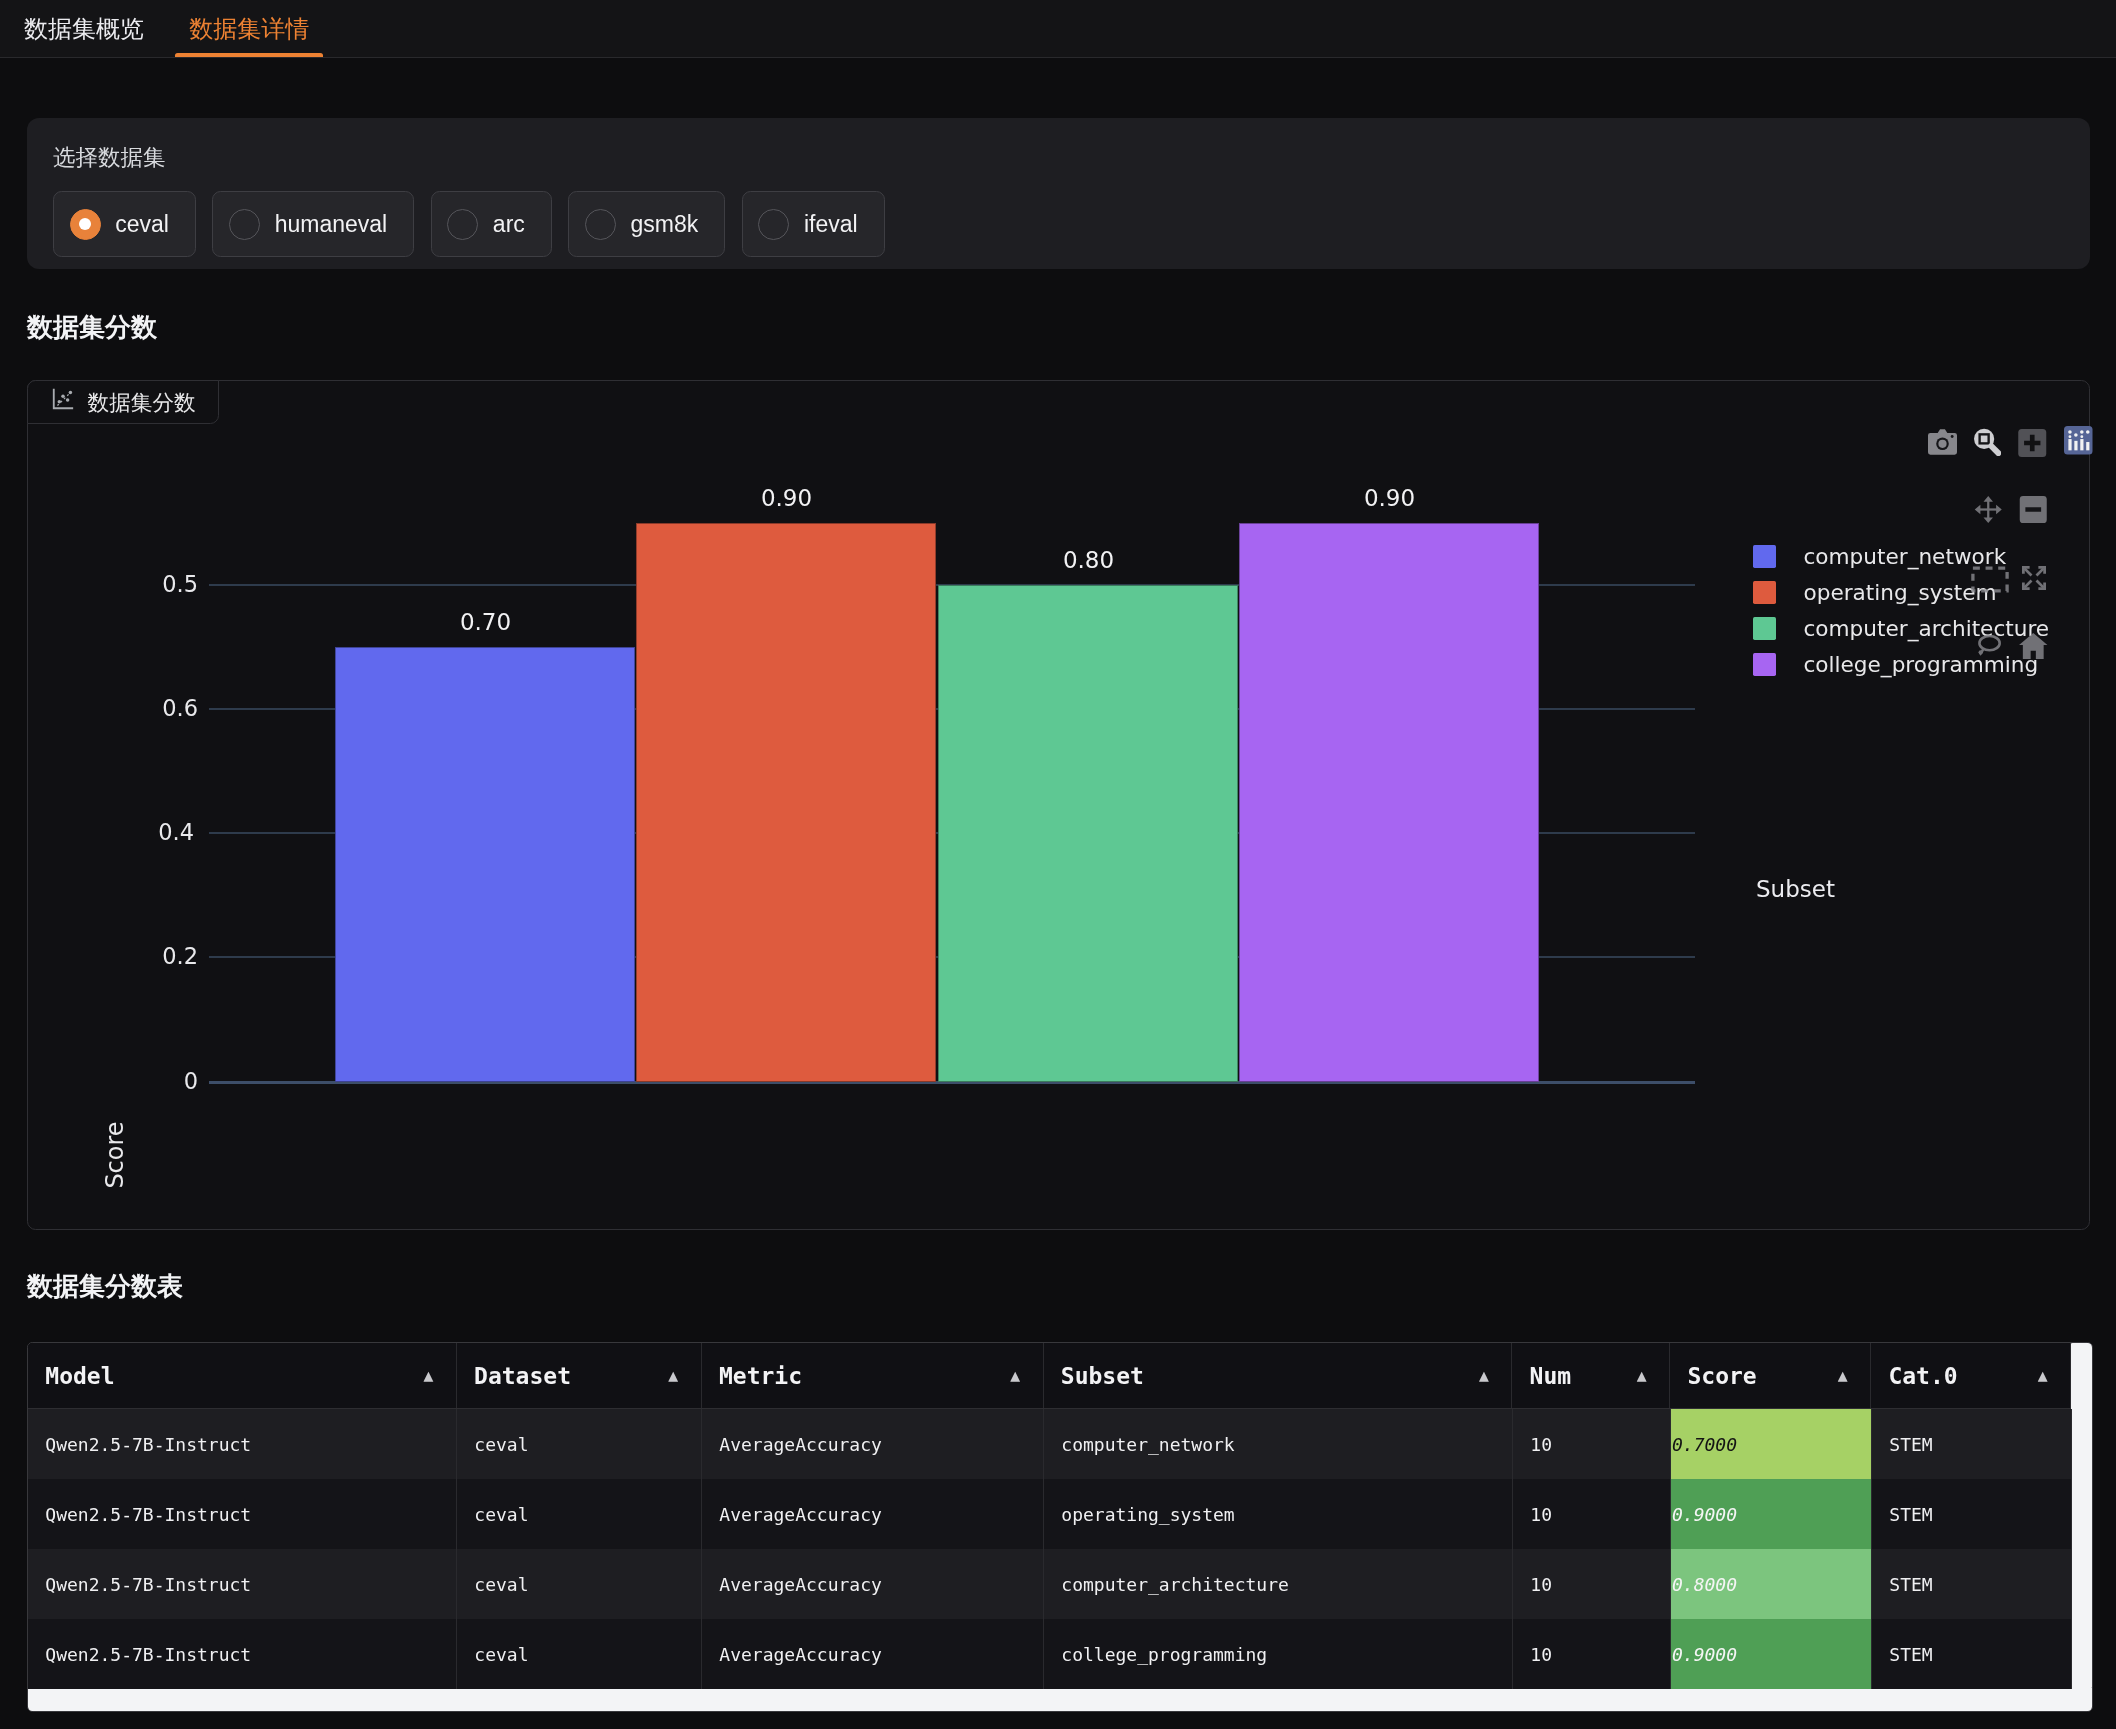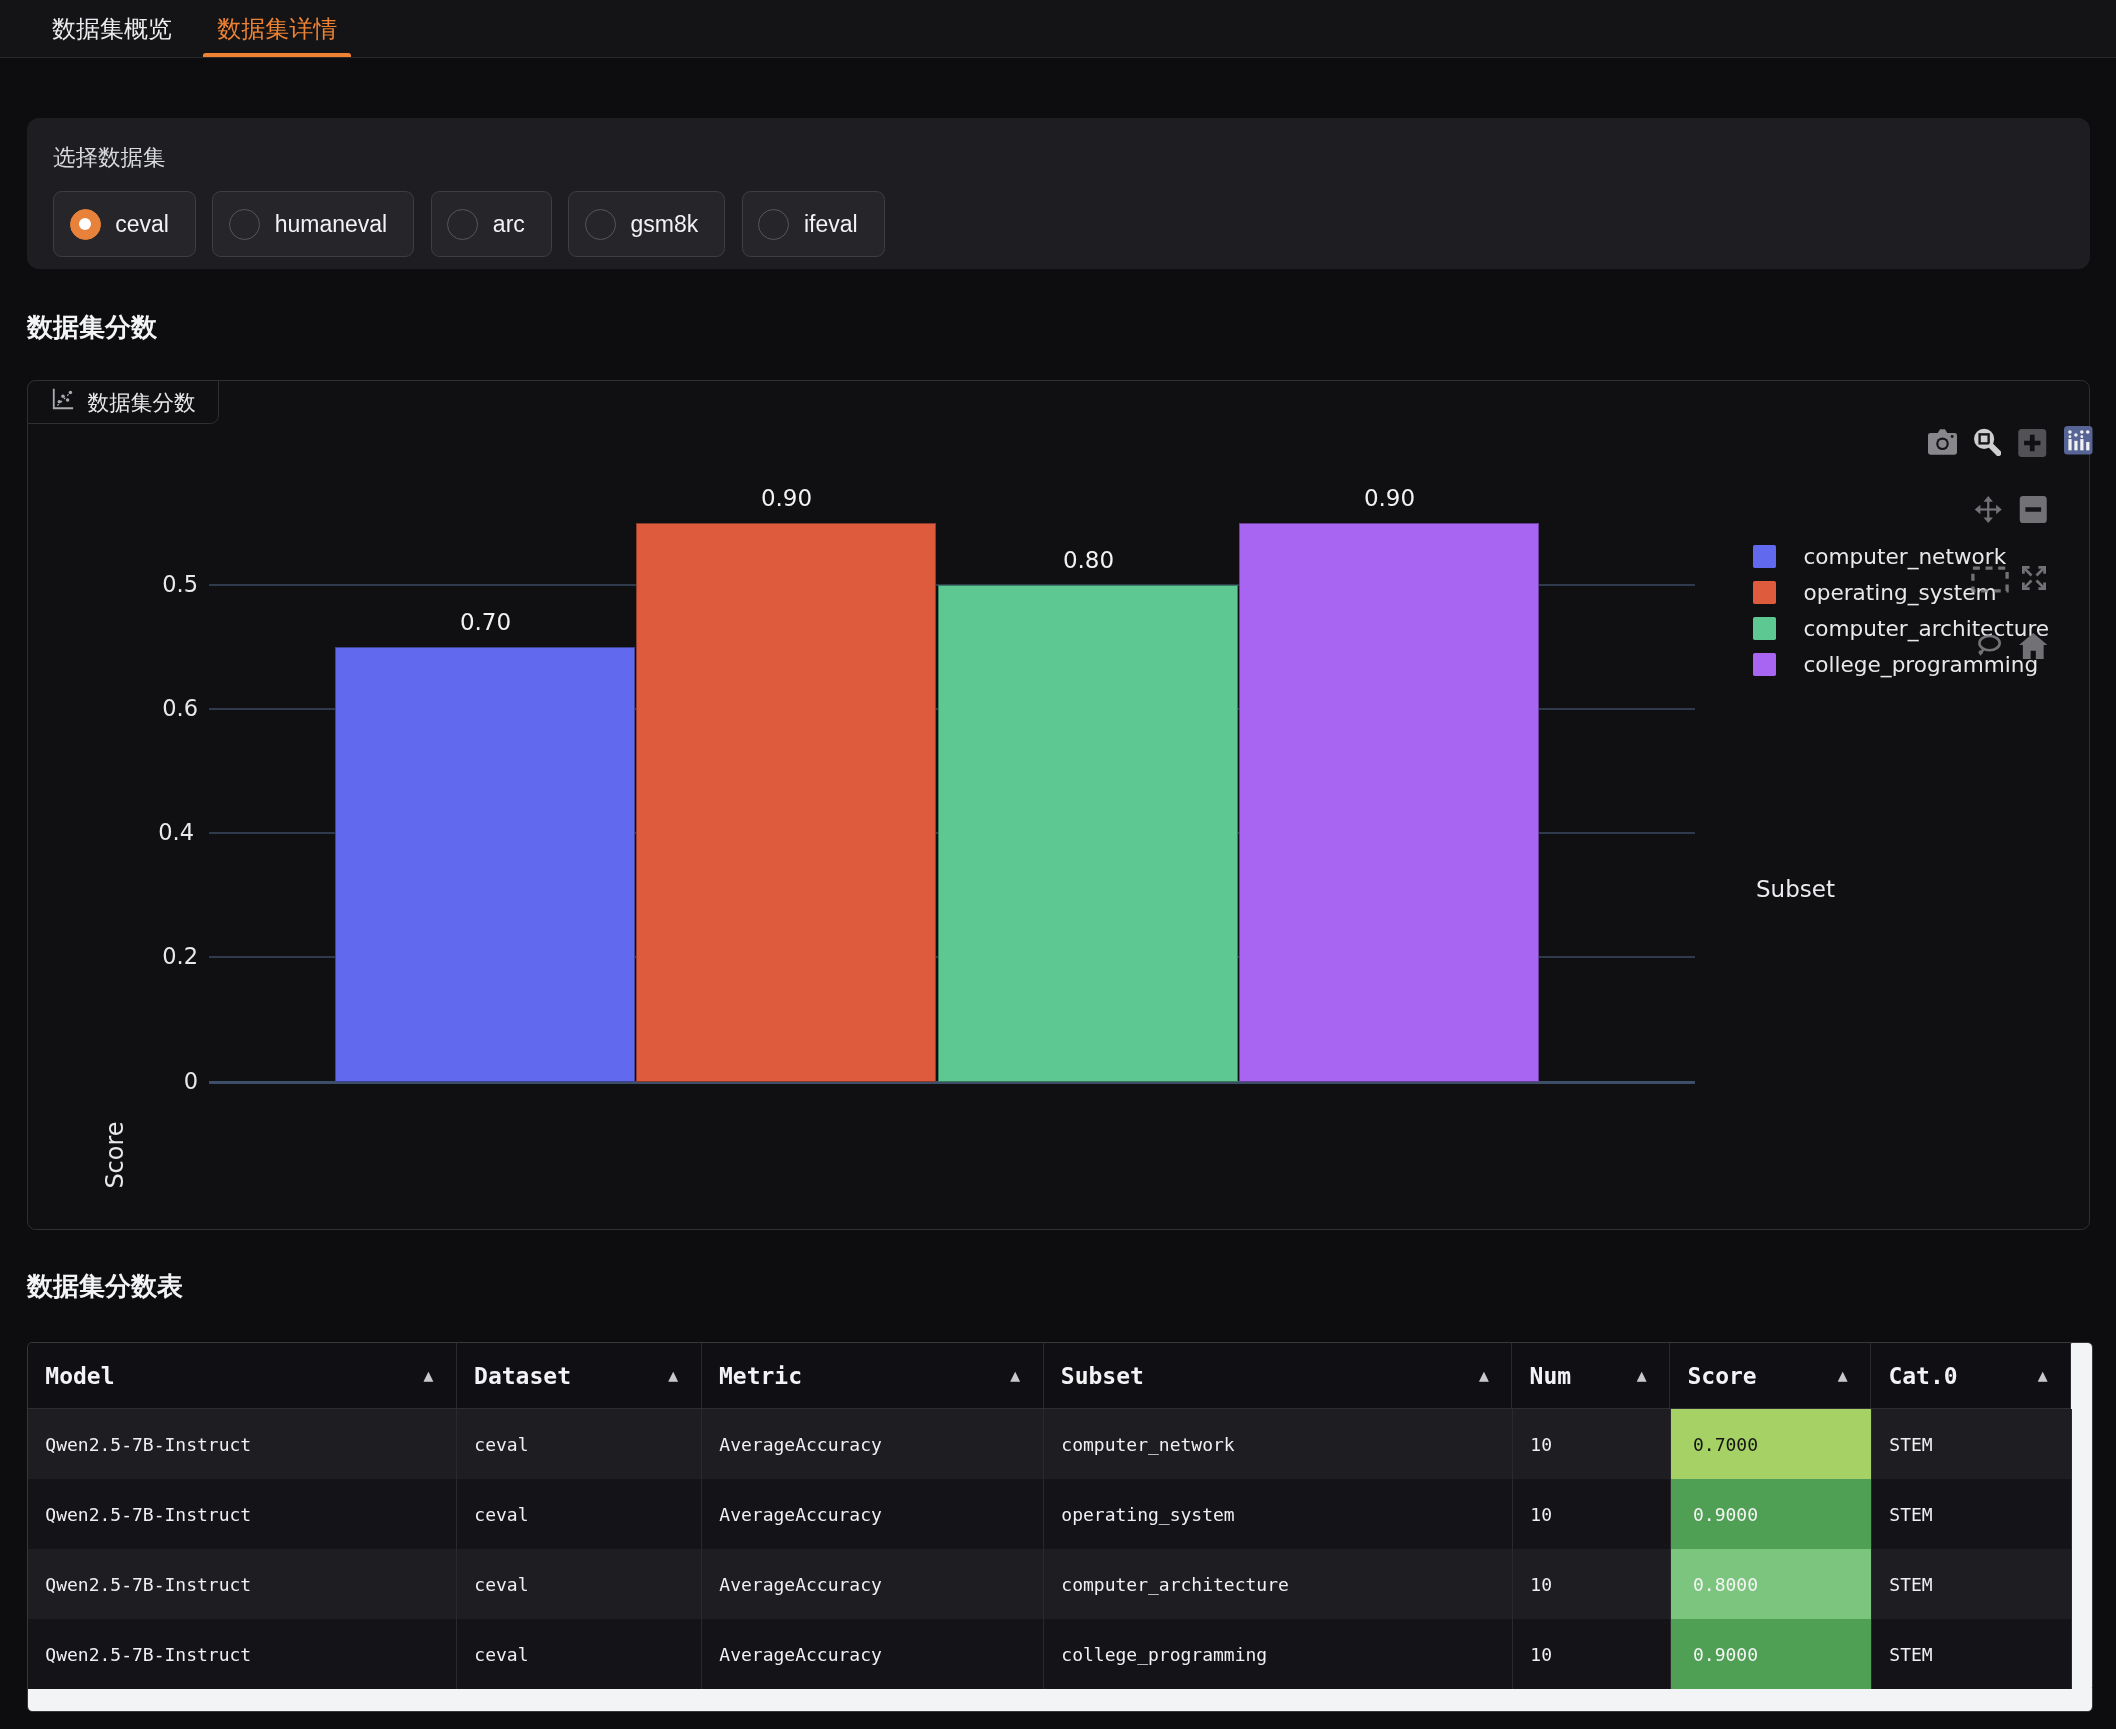--- a/index.html
+++ b/index.html
@@ -1,21 +1,21 @@
 <!DOCTYPE html>
 <html style="font-size:14px"><head>
 <meta charset="utf-8">
 <style>
   html,body{margin:0;padding:0;background:#0C0C0E;}
   #app{position:relative;width:2117px;height:1729px;background:#0D0D0F;overflow:hidden;
        font-family:"Liberation Sans","DejaVu Sans",sans-serif;color:#ECECF0;}
 
   
   #tabbar{position:absolute;left:0;top:0;width:2117px;height:58px;background:#141416;
-          border-bottom:0.9px solid #29292C;display:flex;align-items:stretch;padding-left:38px;gap:17.3px;box-sizing:border-box;}
+          border-bottom:0.9px solid #29292C;display:flex;align-items:stretch;padding-left:10px;gap:17.3px;box-sizing:border-box;}
   .tab{display:flex;align-items:center;padding:0 14px;font-size:24px;color:#ECECF0;position:relative;cursor:pointer;}
   .tab.active{color:#ED8233;}
   .tab.active::after{content:"";position:absolute;left:0;right:0;bottom:0;height:4.3px;background:#ED8233;border-radius:2.6px 2.6px 0 0;}
 
   
   #selector-panel{position:absolute;left:27px;top:118px;width:2063px;height:151px;background:#1E1E22;
                   border-radius:12px;box-sizing:border-box;}
   #selector-label{position:absolute;left:26px;top:24px;font-size:22.5px;color:#D8DADE;}
   #radio-row{position:absolute;left:26px;top:73px;display:flex;gap:16.4px;}
   .radio-btn{display:inline-flex;align-items:center;gap:14.7px;height:64px;padding:0 26px 0 15.6px;
@@ -55,21 +55,21 @@
   #table-wrap{position:absolute;left:27px;top:1342px;width:2066px;height:370px;background:#101014;
               border:0.9px solid #38383C;border-radius:5.2px;box-sizing:border-box;overflow:hidden;}
   .t-header{position:absolute;left:0;top:0;height:66px;background:#101014;display:flex;border-bottom:0.9px solid #2E2E32;box-sizing:border-box;}
   .t-hcell{display:flex;align-items:center;justify-content:space-between;padding:0 22.5px 0 17.3px;box-sizing:border-box;
            border-right:0.9px solid #2A2A2E;font-family:"DejaVu Sans Mono","Liberation Mono",monospace;font-weight:700;font-size:23px;color:#F3F3F5;cursor:pointer;}
   .sort-arrow{font-size:16.4px;color:#C9C9CD;margin-left:10.4px;}
   .t-row{position:absolute;left:0;display:flex;height:70px;}
   .t-cell{display:flex;align-items:center;padding:0 17.3px;box-sizing:border-box;border-right:0.9px solid #2A2A2E;
           font-family:"DejaVu Sans Mono","Liberation Mono",monospace;font-size:18px;color:#F0F0F2;overflow:hidden;white-space:nowrap;}
   .t-cell.score{padding:0;}
-  .score-fill{width:100%;height:100%;display:flex;align-items:center;padding:0 22px;box-sizing:border-box;}
+  .score-fill{width:100%;height:100%;display:flex;align-items:center;padding:0 1px;box-sizing:border-box;font-style:italic;}
   #vscroll{position:absolute;right:0;top:0;width:21.6px;height:346px;background:#F3F4F6;border-radius:2.6px;}
   #hscroll{position:absolute;left:0;bottom:0;width:2066px;height:23px;background:#F3F4F6;}
 </style>
 </head>
 <body>
 
 <div id="app">
 
   <header id="tabbar">
       <div class="tab">数据集概览</div>

